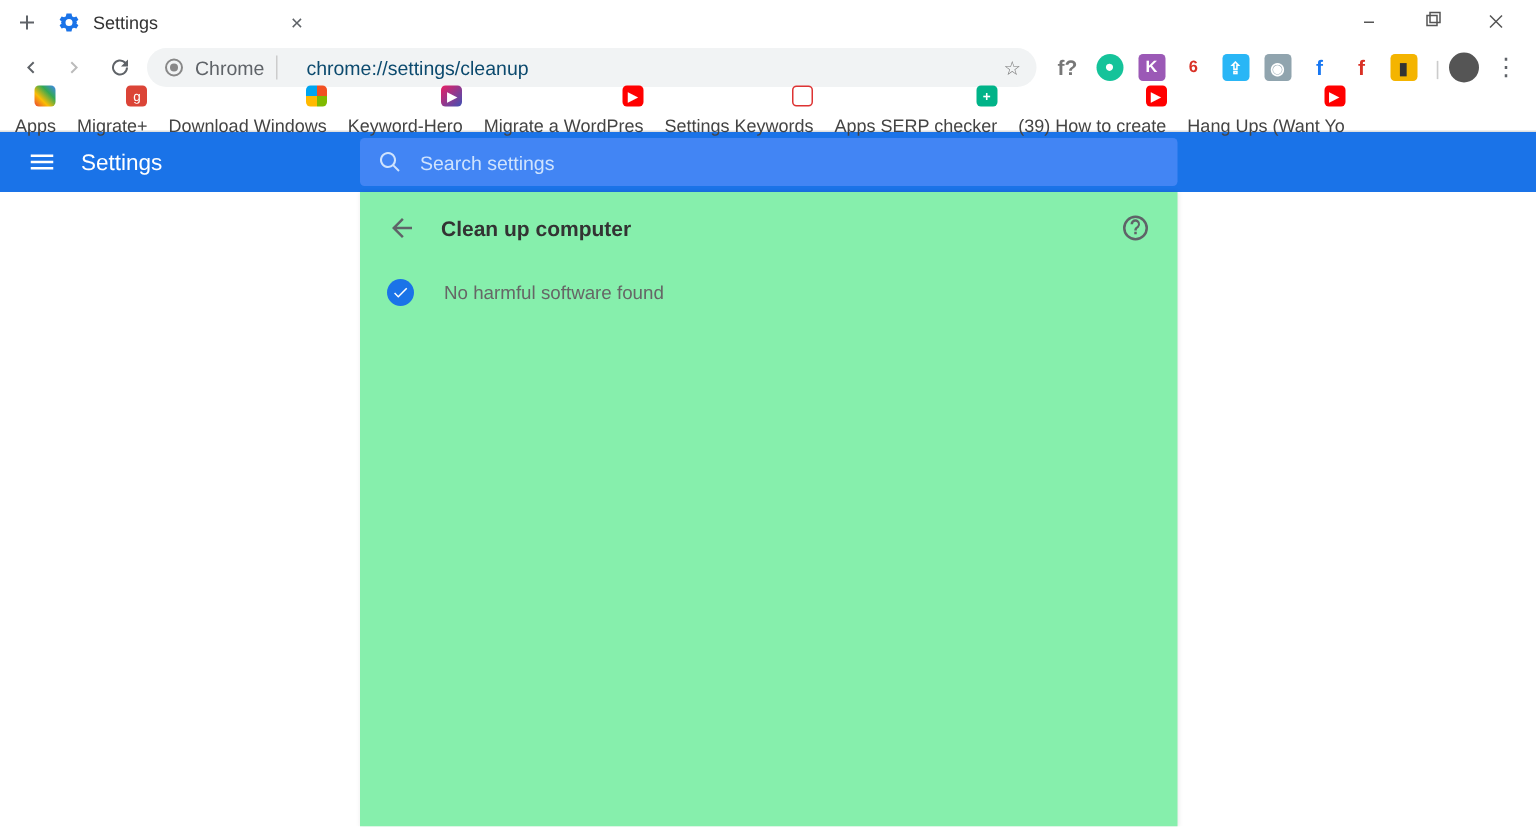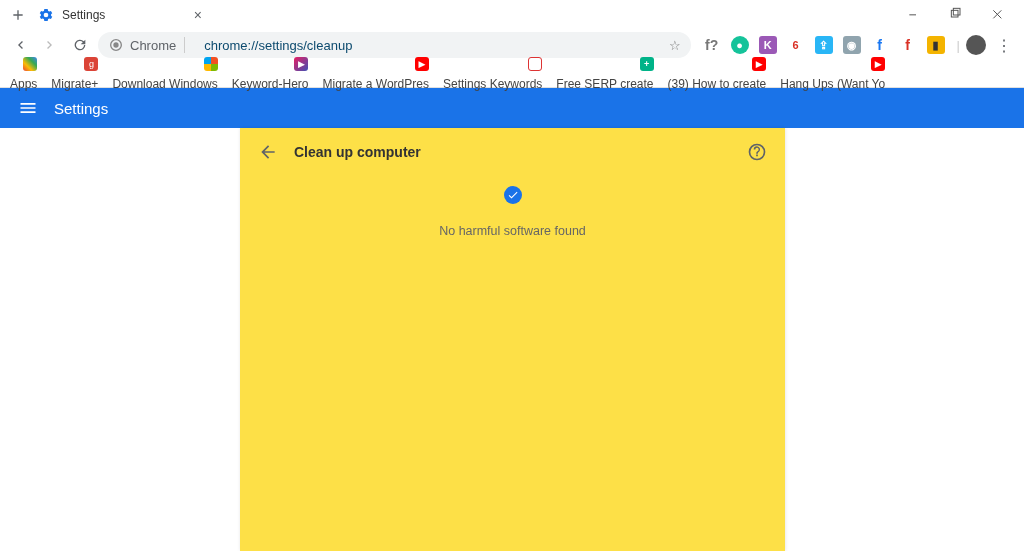--- a/index.html
+++ b/index.html
@@ -36,26 +36,26 @@
   .hdr-left { width:240px; display:flex; align-items:center; gap:16px; padding-left:18px; }
   .hdr-ham { color:#fff; font-size:18px; cursor:pointer;}
   .hdr-title { color:#fff; font-size:15px; }
   .hdr-search { flex:0 0 545px; margin-left:0; height:32px; background:#4285f4; border-radius:3px; display:flex; align-items:center; padding:0 12px; gap:12px;}
   .hdr-search input { background:transparent; border:none; outline:none; color:#fff; font-size:13px; flex:1; }
   .hdr-search input::placeholder { color:#cfe3fd; }
 
   
   .content-area { display:flex; height: calc(551px - 30px - 30px - 28px - 40px); }
   .left-blank { width:240px; background:#fff; }
-  .main-card { width:545px; background:#fde047; box-shadow: 1px 0 3px rgba(0,0,0,0.08), -1px 0 3px rgba(0,0,0,0.04); position:relative; }
+  .main-card { width:545px; background:#86efac; box-shadow: 1px 0 3px rgba(0,0,0,0.08), -1px 0 3px rgba(0,0,0,0.04); position:relative; }
   .panel-header { height:48px; display:flex; align-items:center; padding:0 18px; gap:16px; }
   .ph-back { color:#5f6368; cursor:pointer;}
   .ph-title { color:#333; font-size:14px; font-weight:600; flex:1;}
   .ph-help { color:#5f6368; cursor:pointer;}
-  .status-row { display:flex; align-items:center; gap:20px; padding: 10px 18px; flex-direction: column;}
+  .status-row { display:flex; align-items:center; gap:20px; padding: 10px 18px;}
   .status-check { width:18px; height:18px; border-radius:50%; background:#1a73e8; display:flex; align-items:center; justify-content:center; color:#fff; font-size:11px;}
   .status-text { color:#666; font-size:12.5px; }
 
   .icon-svg { width:16px; height:16px; display:block; }
   .icon-svg.big { width:20px; height:20px; }
 </style>
 </head>
 <body>
 
 <div class="tab-strip">
@@ -158,40 +158,46 @@
     <div class="bm">
       <span class="bm-ic" style="background: rgb(255, 0, 0);">▶</span>
       <span>Migrate a WordPres</span>
     </div>
     <div class="bm">
       <span class="bm-ic" style="background: rgb(255, 255, 255); border: 1.5px solid rgb(221, 51, 51);"></span>
       <span>Settings Keywords</span>
     </div>
     <div class="bm">
       <span class="bm-ic" style="background: rgb(0, 179, 136); font-weight: bold;">+</span>
-      <span>Free SERP create</span>
+      <span>Apps SERP checker</span>
     </div>
     <div class="bm">
       <span class="bm-ic" style="background: rgb(255, 0, 0);">▶</span>
       <span>(39) How to create</span>
     </div>
     <div class="bm">
       <span class="bm-ic" style="background: rgb(255, 0, 0);">▶</span>
       <span>Hang Ups (Want Yo</span>
     </div>
 </div>
 
 <div class="settings-header">
   <div class="hdr-left">
     <span class="hdr-ham">
       <svg class="icon-svg big" viewBox="0 0 24 24">
           <path fill="currentColor" d="M3 6h18v2H3zM3 11h18v2H3zM3 16h18v2H3z"></path>
         </svg>
     </span>
     <span class="hdr-title">Settings</span>
+  </div>
+  <div class="hdr-search">
+    <svg class="icon-svg" viewBox="0 0 24 24" style="color:#cfe3fd">
+        <path fill="currentColor" d="M10 2a8 8 0 1 0 4.9 14.3l5.4 5.4 1.4-1.4-5.4-5.4A8 8 0 0 0 10 2zm0 2a6 6 0 1 1 0 12 6 6 0 0 1 0-12z"></path>
+      </svg>
+    <input placeholder="Search settings" style="">
   </div>
 </div>
 
 <div class="content-area">
   <div class="left-blank"></div>
   <div class="main-card">
     <div class="panel-header">
       <span class="ph-back">
         <svg class="icon-svg big" viewBox="0 0 24 24">
             <path fill="currentColor" d="M20 11H7.8l5.6-5.6L12 4l-8 8 8 8 1.4-1.4L7.8 13H20z"></path>

